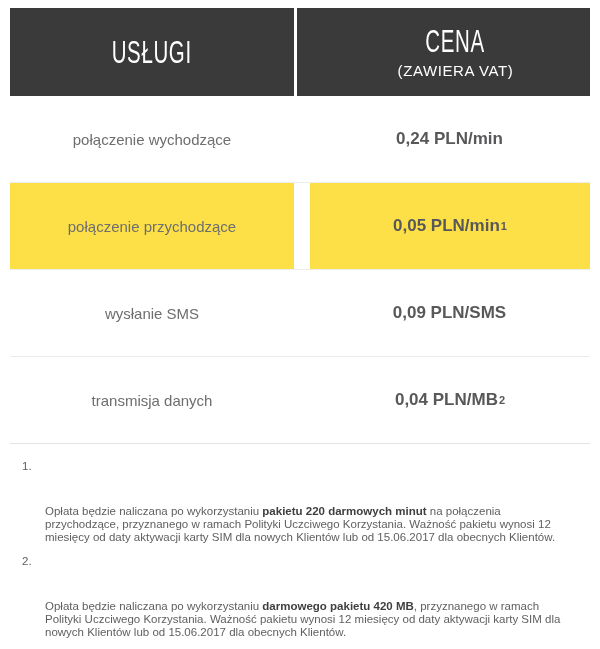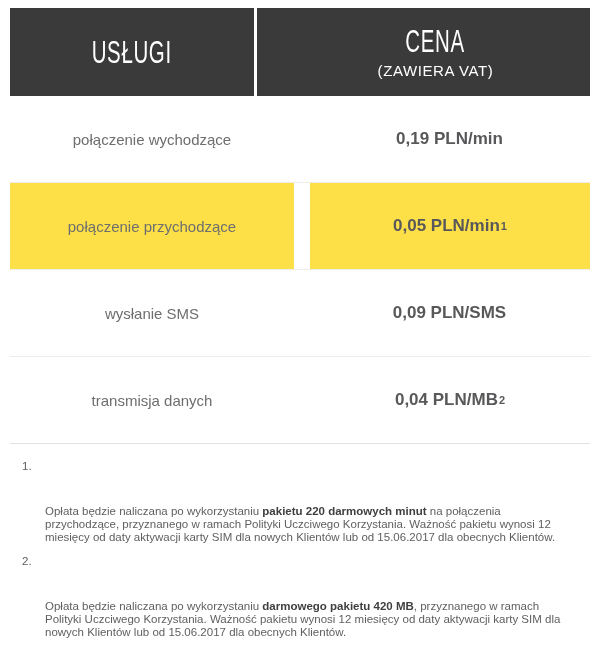--- a/index.html
+++ b/index.html
@@ -13,21 +13,21 @@
 
   .price-table { margin: 8px 10px 0 10px; }
 
   
   .thead { display: flex; gap: 3px; height: 88px; }
   .th {
     background: #3a3a3a;
     display: flex; flex-direction: column;
     align-items: center; justify-content: center;
   }
-  .th-services { width: 244px; }
+  .th-services { width: 284px; }
   .th-price { flex: 1; padding-left: 24px; }
   .condensed {
     color: #ffffff;
     font-size: 31px;
     font-weight: 400;
     letter-spacing: 1px;
     line-height: 1;
     display: inline-block;
     transform: scaleX(0.66);
     transform-origin: center;
@@ -89,21 +89,21 @@
       </div>
     </div>
 
     <div class="tbody">
 
       <div class="tr">
         <div class="td td-service">
           <span>połączenie wychodzące</span>
         </div>
         <div class="td td-price">
-          <span>0,19 PLN/min</span>
+          <span>0,24 PLN/min</span>
             <sup></sup>
         </div>
       </div>
 
       <div class="tr alt">
         <div class="td td-service">
           <span>połączenie przychodzące</span>
         </div>
         <div class="td td-price">
           <span>0,05 PLN/min</span>

